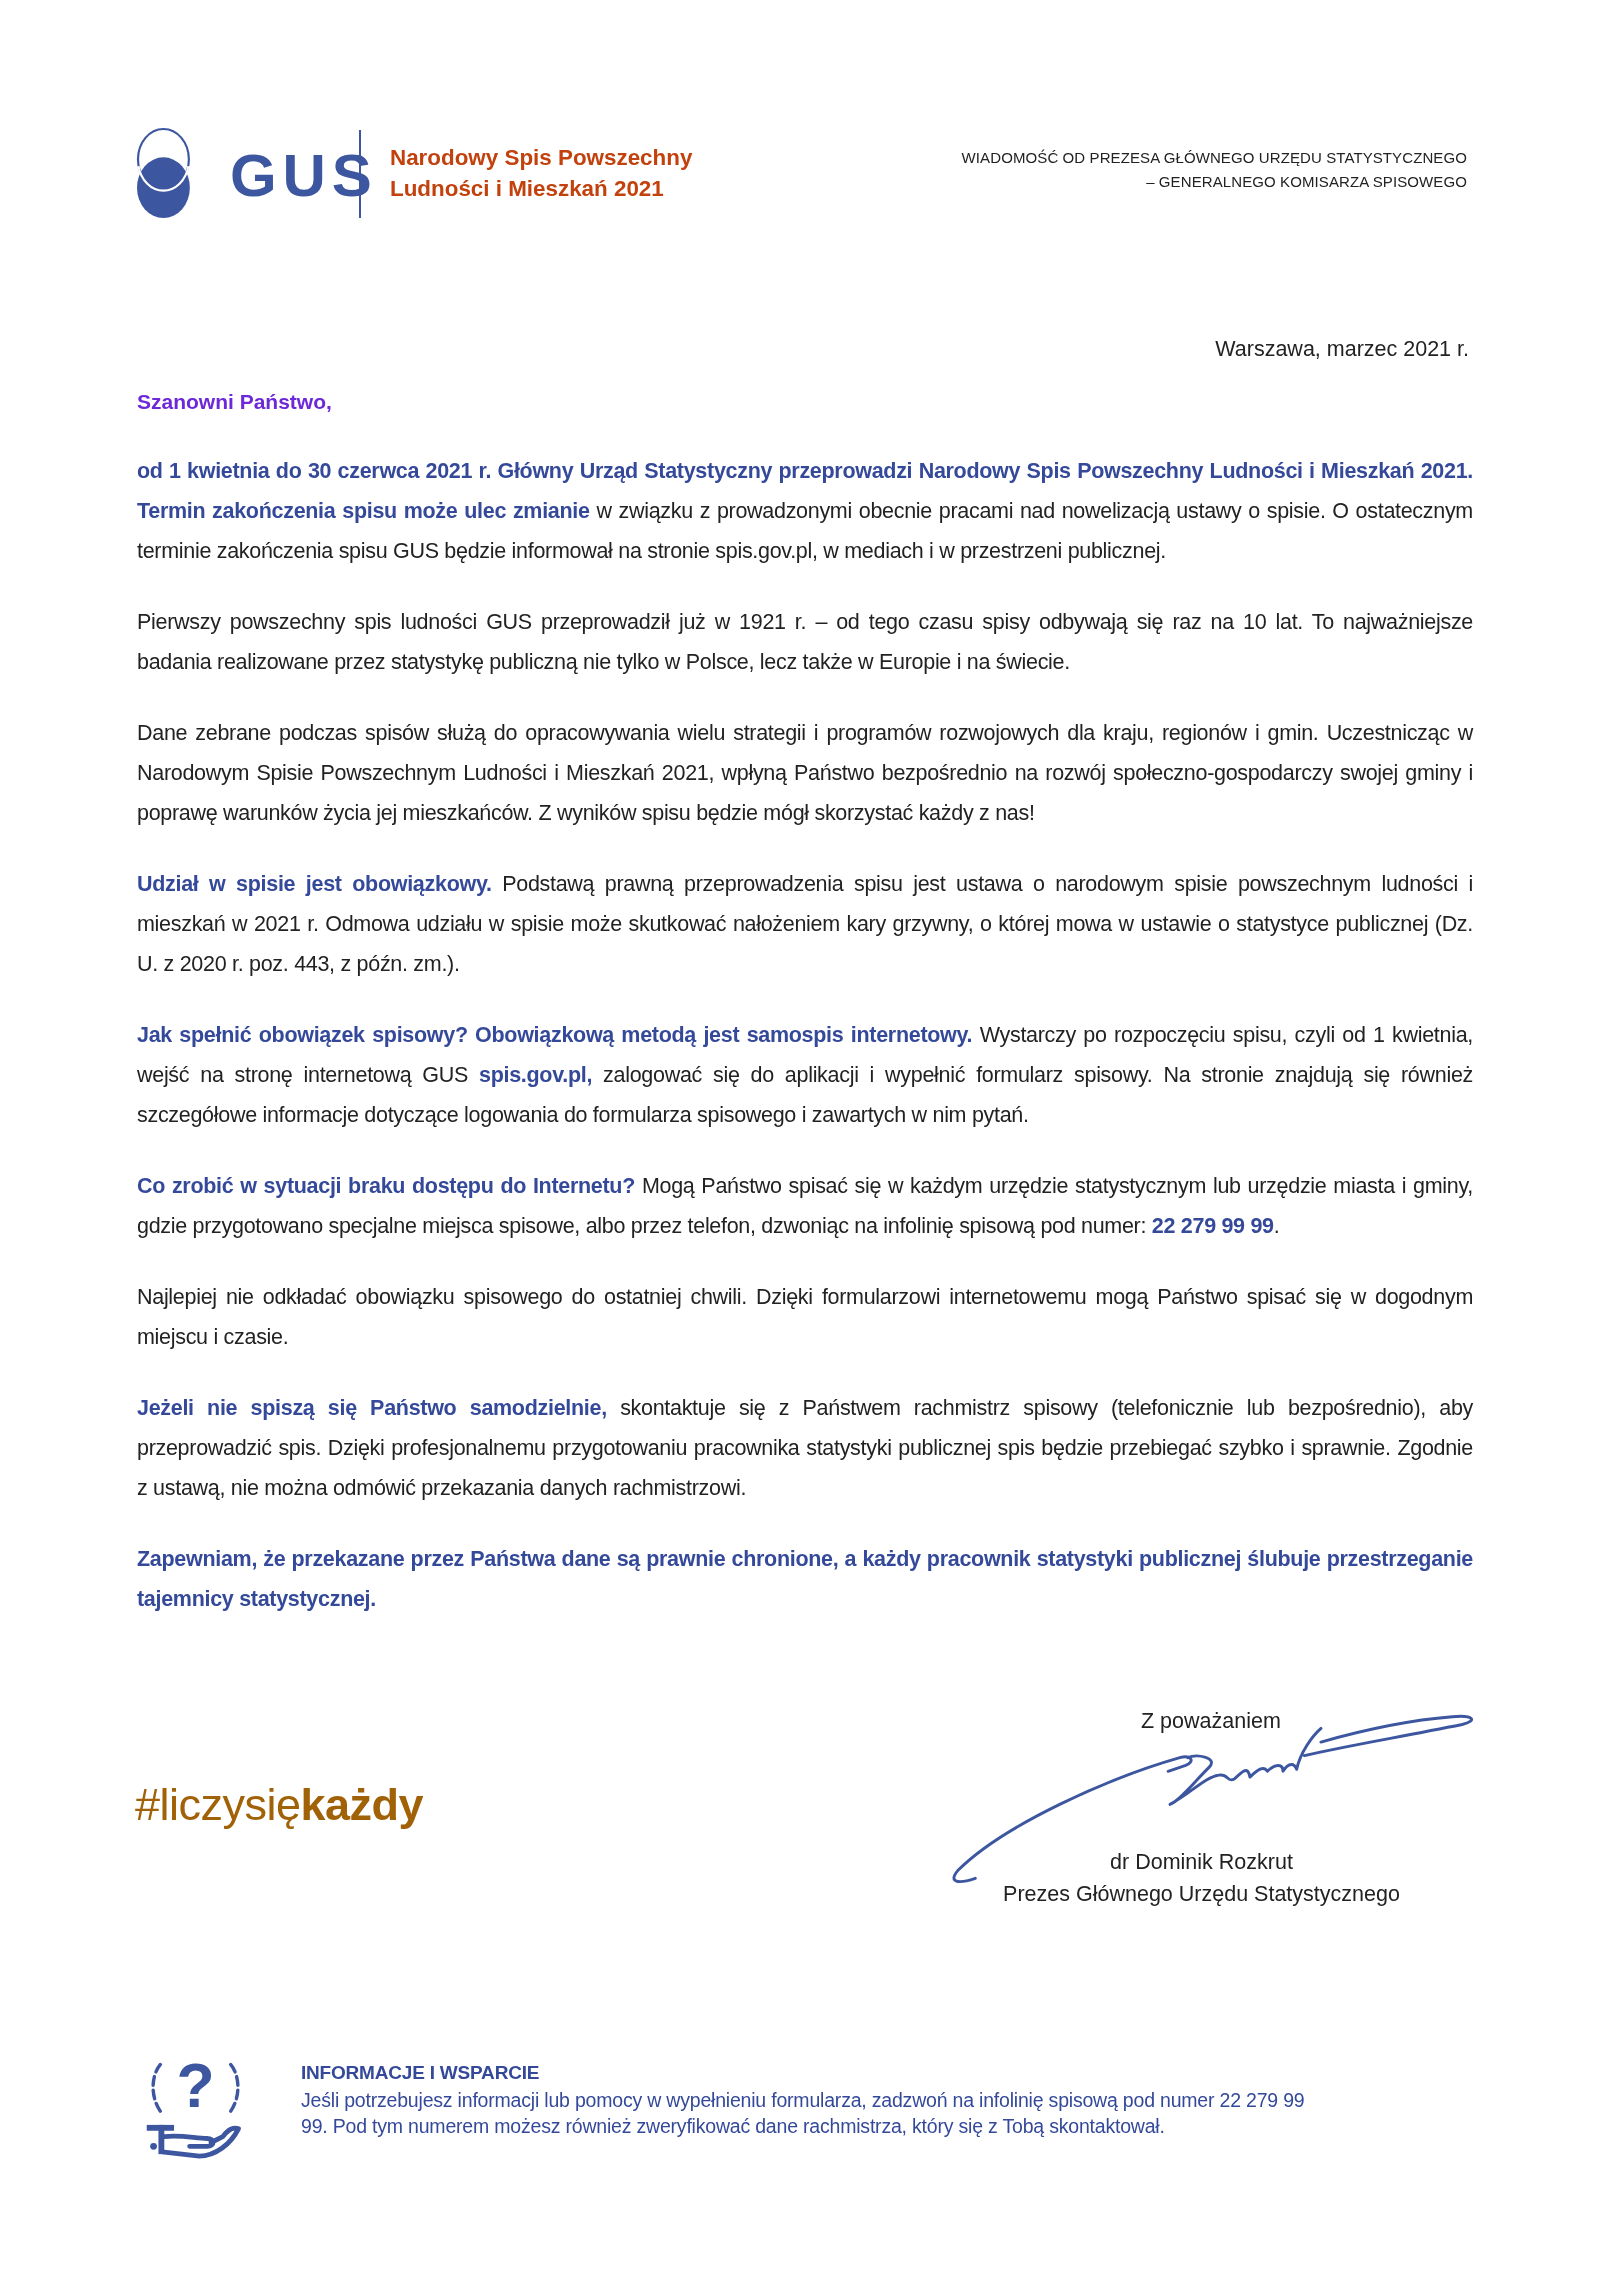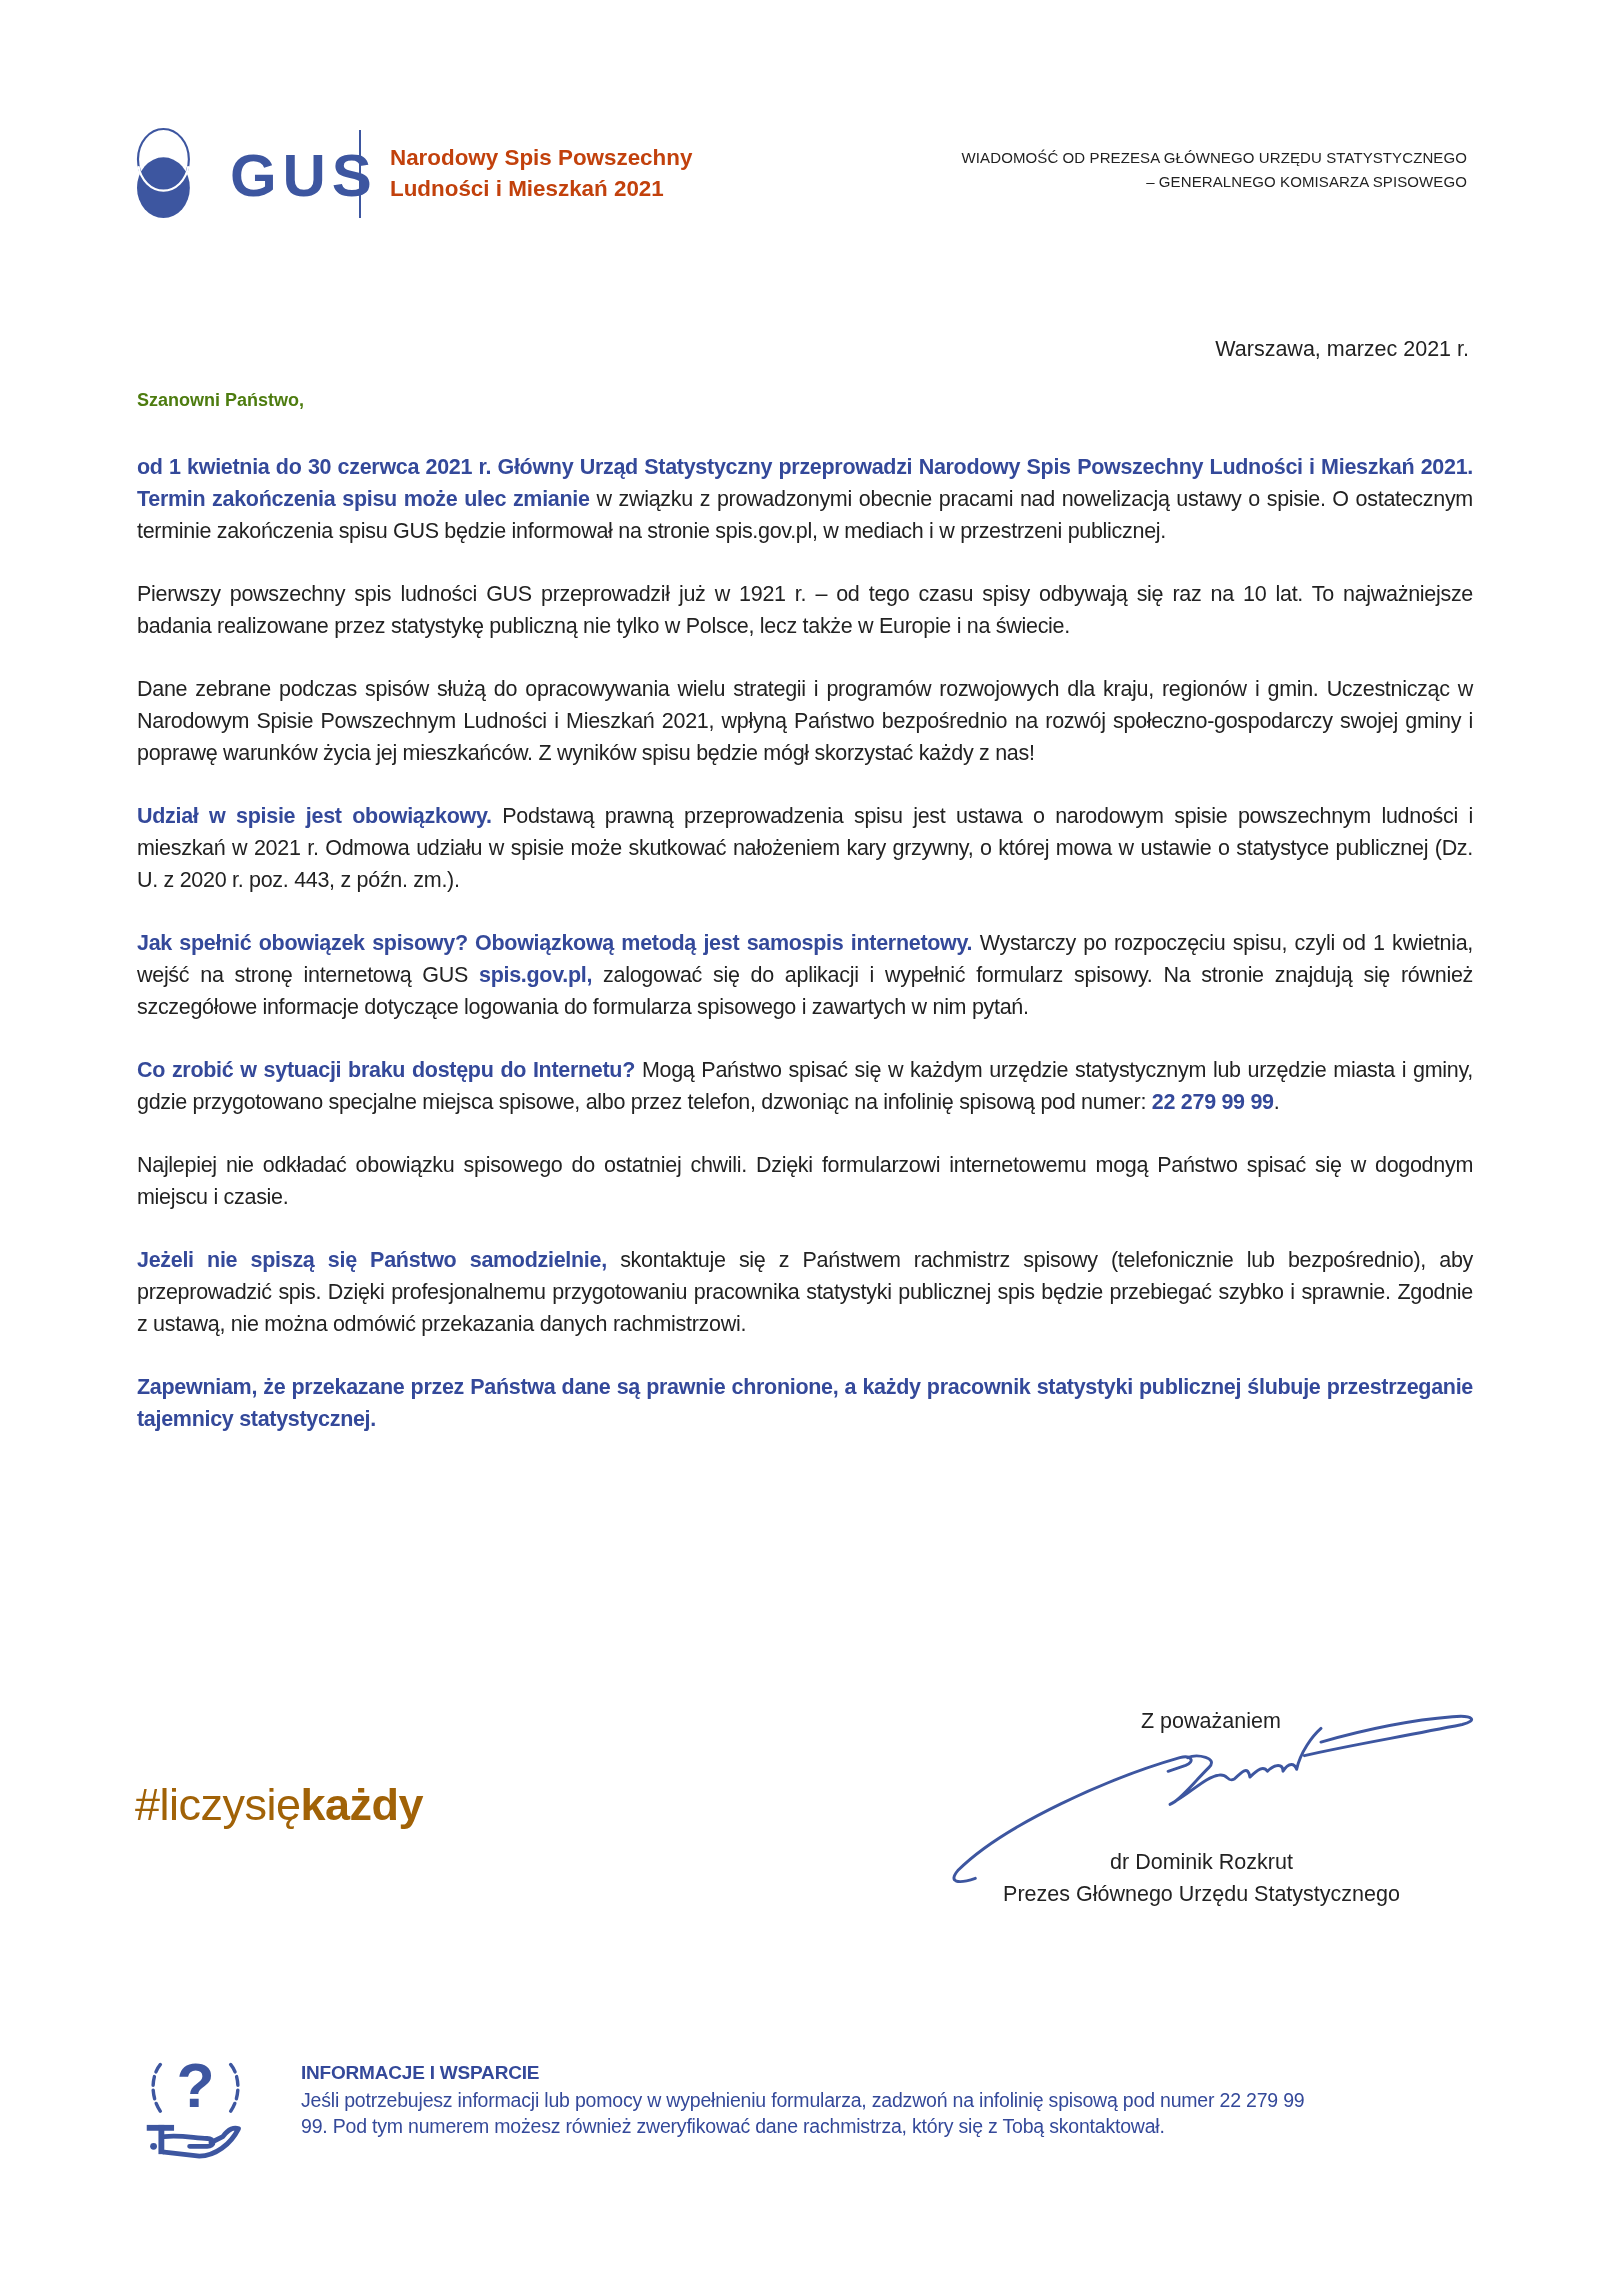--- a/index.html
+++ b/index.html
@@ -6,22 +6,22 @@
   body { width:1623px; height:2278px; position:relative; overflow:hidden;
          font-family:"Liberation Sans", "DejaVu Sans", sans-serif; color:#222222; }
   .abs { position:absolute; }
   .logo { left:136px; top:127px; width:205px; height:92px; }
   .logo svg { display:block; }
   .logo-text { position:absolute; left:94px; top:13.7px; font-size:60px; letter-spacing:5.9px; color:#3d56a0; font-family:"Liberation Sans", sans-serif;font-weight:bold; }
   .divider { left:359px; top:130px; width:2px; height:88px; background:#3d56a0; }
   .campaign { left:390px; top:142px; font-size:22.4px; line-height:31px; color:#c2410c;font-weight:bold; }
   .header-note { right:156px; top:146px; text-align:right; font-size:15px; line-height:24.4px; color:#222; letter-spacing:0.1px; }
   .date { right:154px; top:337px; font-size:21.5px; color:#222; }
-  .salutation { left:137px; top:390px; font-size:18px; font-weight:bold; color:#4d7c0f; }
-  .body { left:137px; top:451px; width:1336px; font-size:21.5px; line-height:32px; letter-spacing:-0.3px; }
+  .salutation { left:137px; top:390px; font-size:21px; font-weight:bold; color:#6d28d9; }
+  .body { left:137px; top:451px; width:1336px; font-size:21.5px; line-height:40px; letter-spacing:-0.3px; }
   .body p { margin:0 0 31px 0; text-align:justify; }
   .hl { color:#34499a; font-weight:bold; }
   .closing { left:1141px; top:1709px; font-size:21.5px; color:#222; }
   .hashtag { left:135px; top:1763px; font-size:45px; color:#a16207; letter-spacing:-0.5px;margin-top:16px; }
   .hashtag b { font-weight:bold; }
   .signature { left:936px; top:1707px; width:546px; height:185px; }
   .signer { left:981px; top:1846px; width:441px; text-align:center; font-size:21.5px; line-height:32px; color:#222; }
   .footer-icon { left:137px; top:2043px; width:117px; height:117px; }
   .footer-text { left:301px; top:2060px; width:1024px; font-size:19.5px; line-height:26px; color:#34499a; letter-spacing:-0.2px; }
   .footer-title { font-weight:bold; font-size:19px; margin-bottom:1px; }

